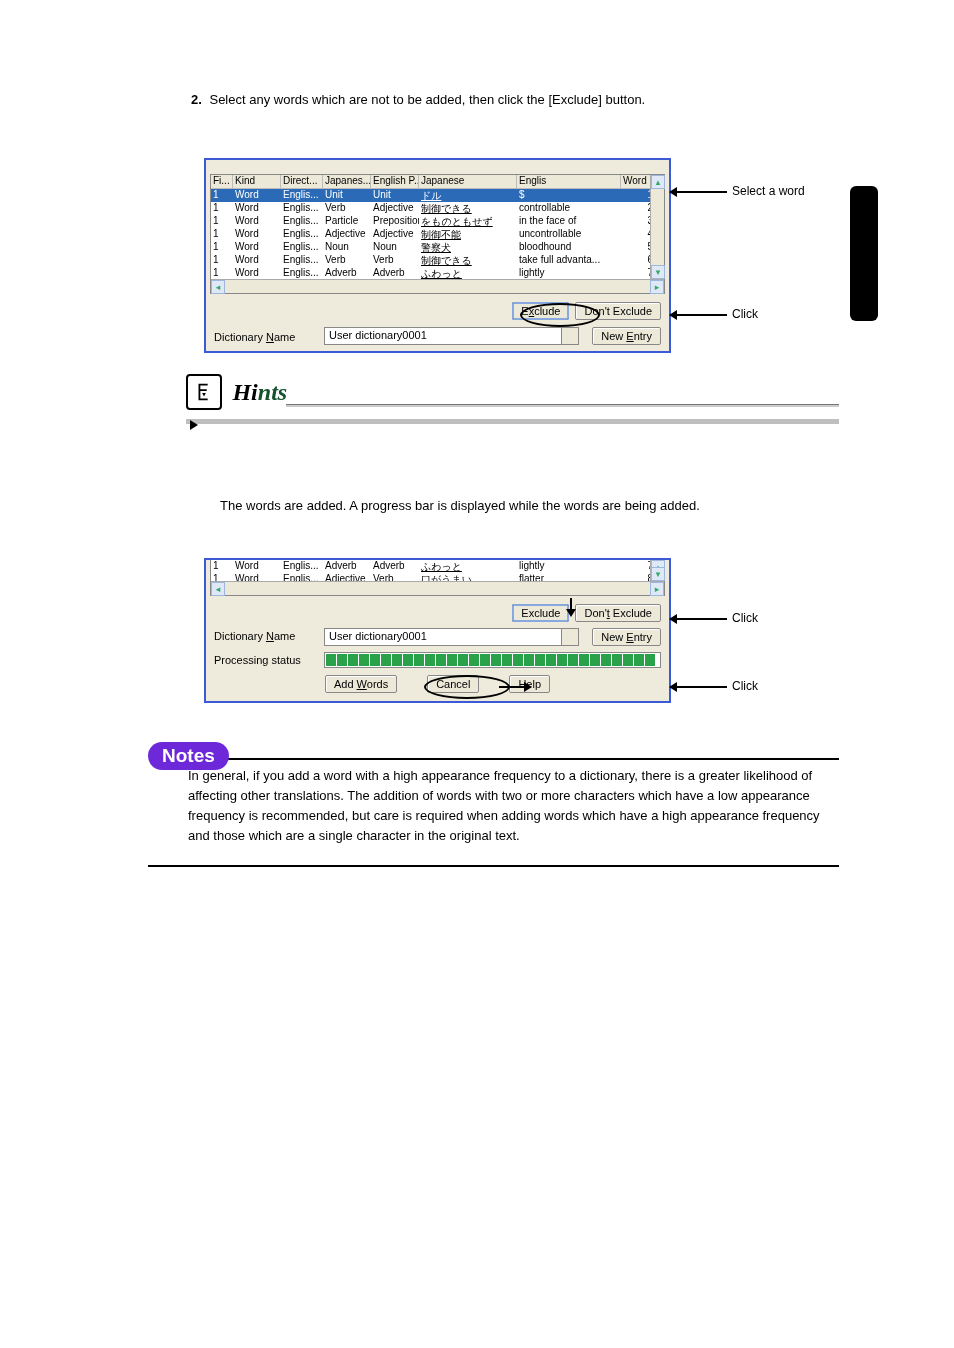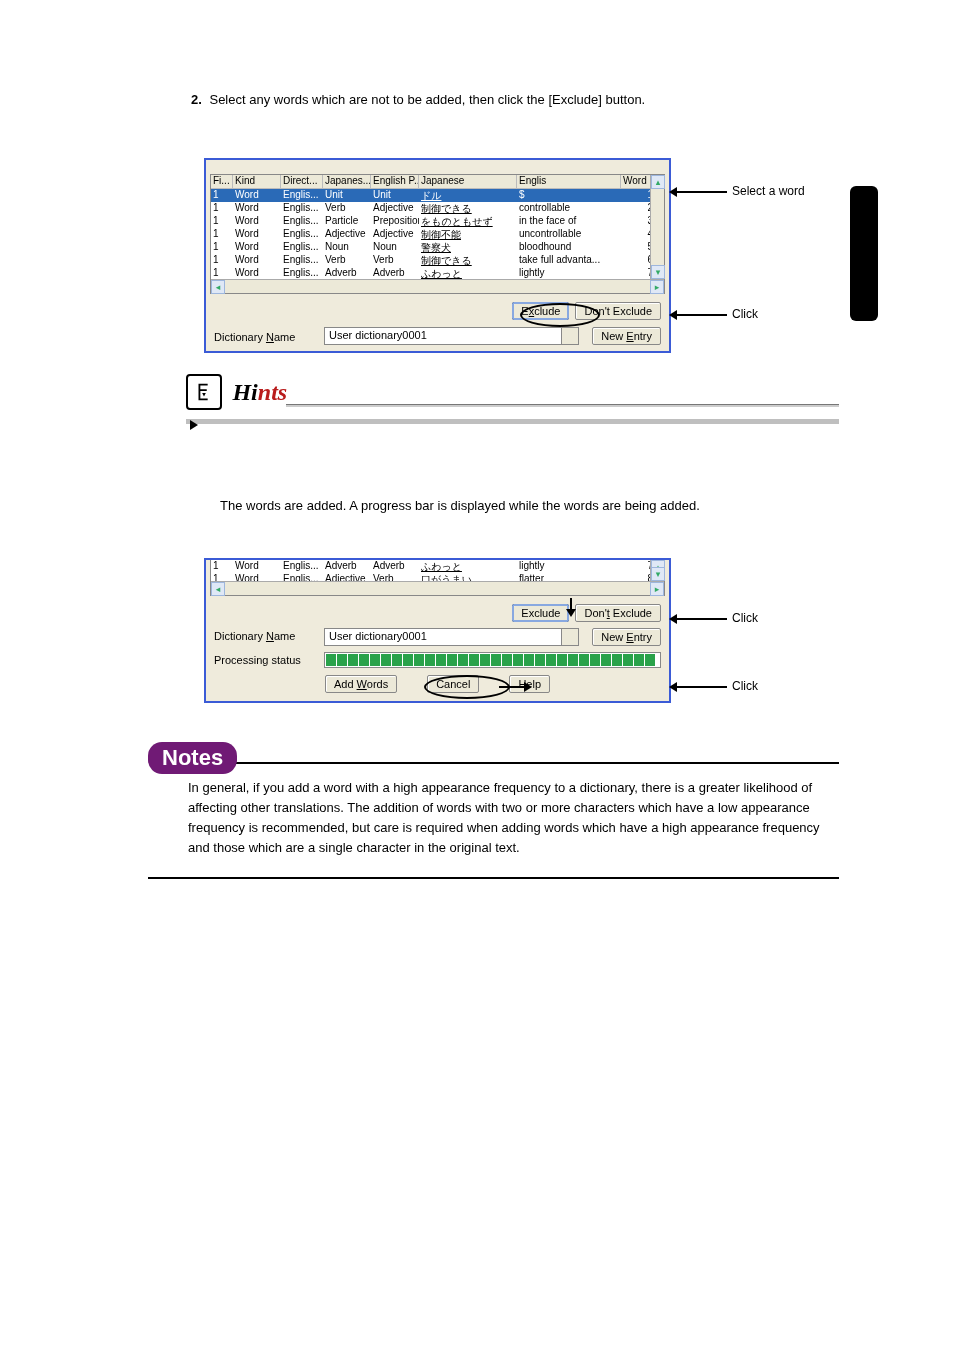--- a/index.html
+++ b/index.html
@@ -127,21 +127,21 @@
   .hints-icon {
     width:36px;height:36px;border:2px solid #000;border-radius:4px;
     display:inline-flex;align-items:center;justify-content:center;
     vertical-align:middle; background:#fff;
   }
   .hints-icon svg { width:22px;height:22px; }
   .hints-title {
     display:inline-block; font-family:Georgia,serif; font-size:24px;
     font-weight:bold; font-style:italic; margin-left:6px; vertical-align:middle;
   }
-  .hints-title .g { color:#b91c1c; }
+  .hints-title .g { color:#14532d; }
   .hints-rule {
     height:3px; background:linear-gradient(to bottom,#777 0,#777 1px,#ccc 1px,#ccc 3px);
     margin-top:-6px; margin-left:100px;
   }
   .hints-body {
     margin-top:10px; font-size:12px; line-height:1.45; padding-left:22px;
     position:relative;
   }
   .hints-body .tri {
     position:absolute; left:4px; top:3px; width:0;height:0;
@@ -186,25 +186,25 @@
     position:absolute; bottom:8px; left:0; right:0; display:flex; justify-content:center; gap:30px;
   }
   .ring {
     position:absolute; border:2px solid #000; border-radius:50%/50%;
     pointer-events:none;
   }
 
   
   .notes-sec { position:absolute; left:148px; top:742px; right:115px; }
   .notes-pill {
-    display:inline-block; background:#701a75; color:#fff; font-size:22px;
+    display:inline-block; background:#6d28d9; color:#fff; font-size:19px;
     font-weight:bold; padding:3px 14px; border-radius:14px;
   }
   .notes-rule { height:2px; background:#000; margin-top:-12px; margin-left:76px; }
-  .notes-body { font-size:13px; line-height:1.55; margin-top:14px; margin-left:40px; }
+  .notes-body { font-size:13px; line-height:1.55; margin-top:6px; margin-left:40px; }
   .notes-end { height:2px; background:#000; margin-top:18px; }
 
   .downarrow {
     position:absolute; width:2px; background:#000;
   }
   .downarrow::after{
     content:""; position:absolute; bottom:-8px; left:-4px;
     border:5px solid transparent; border-top:8px solid #000;
   }
   .u { text-decoration: underline; }

